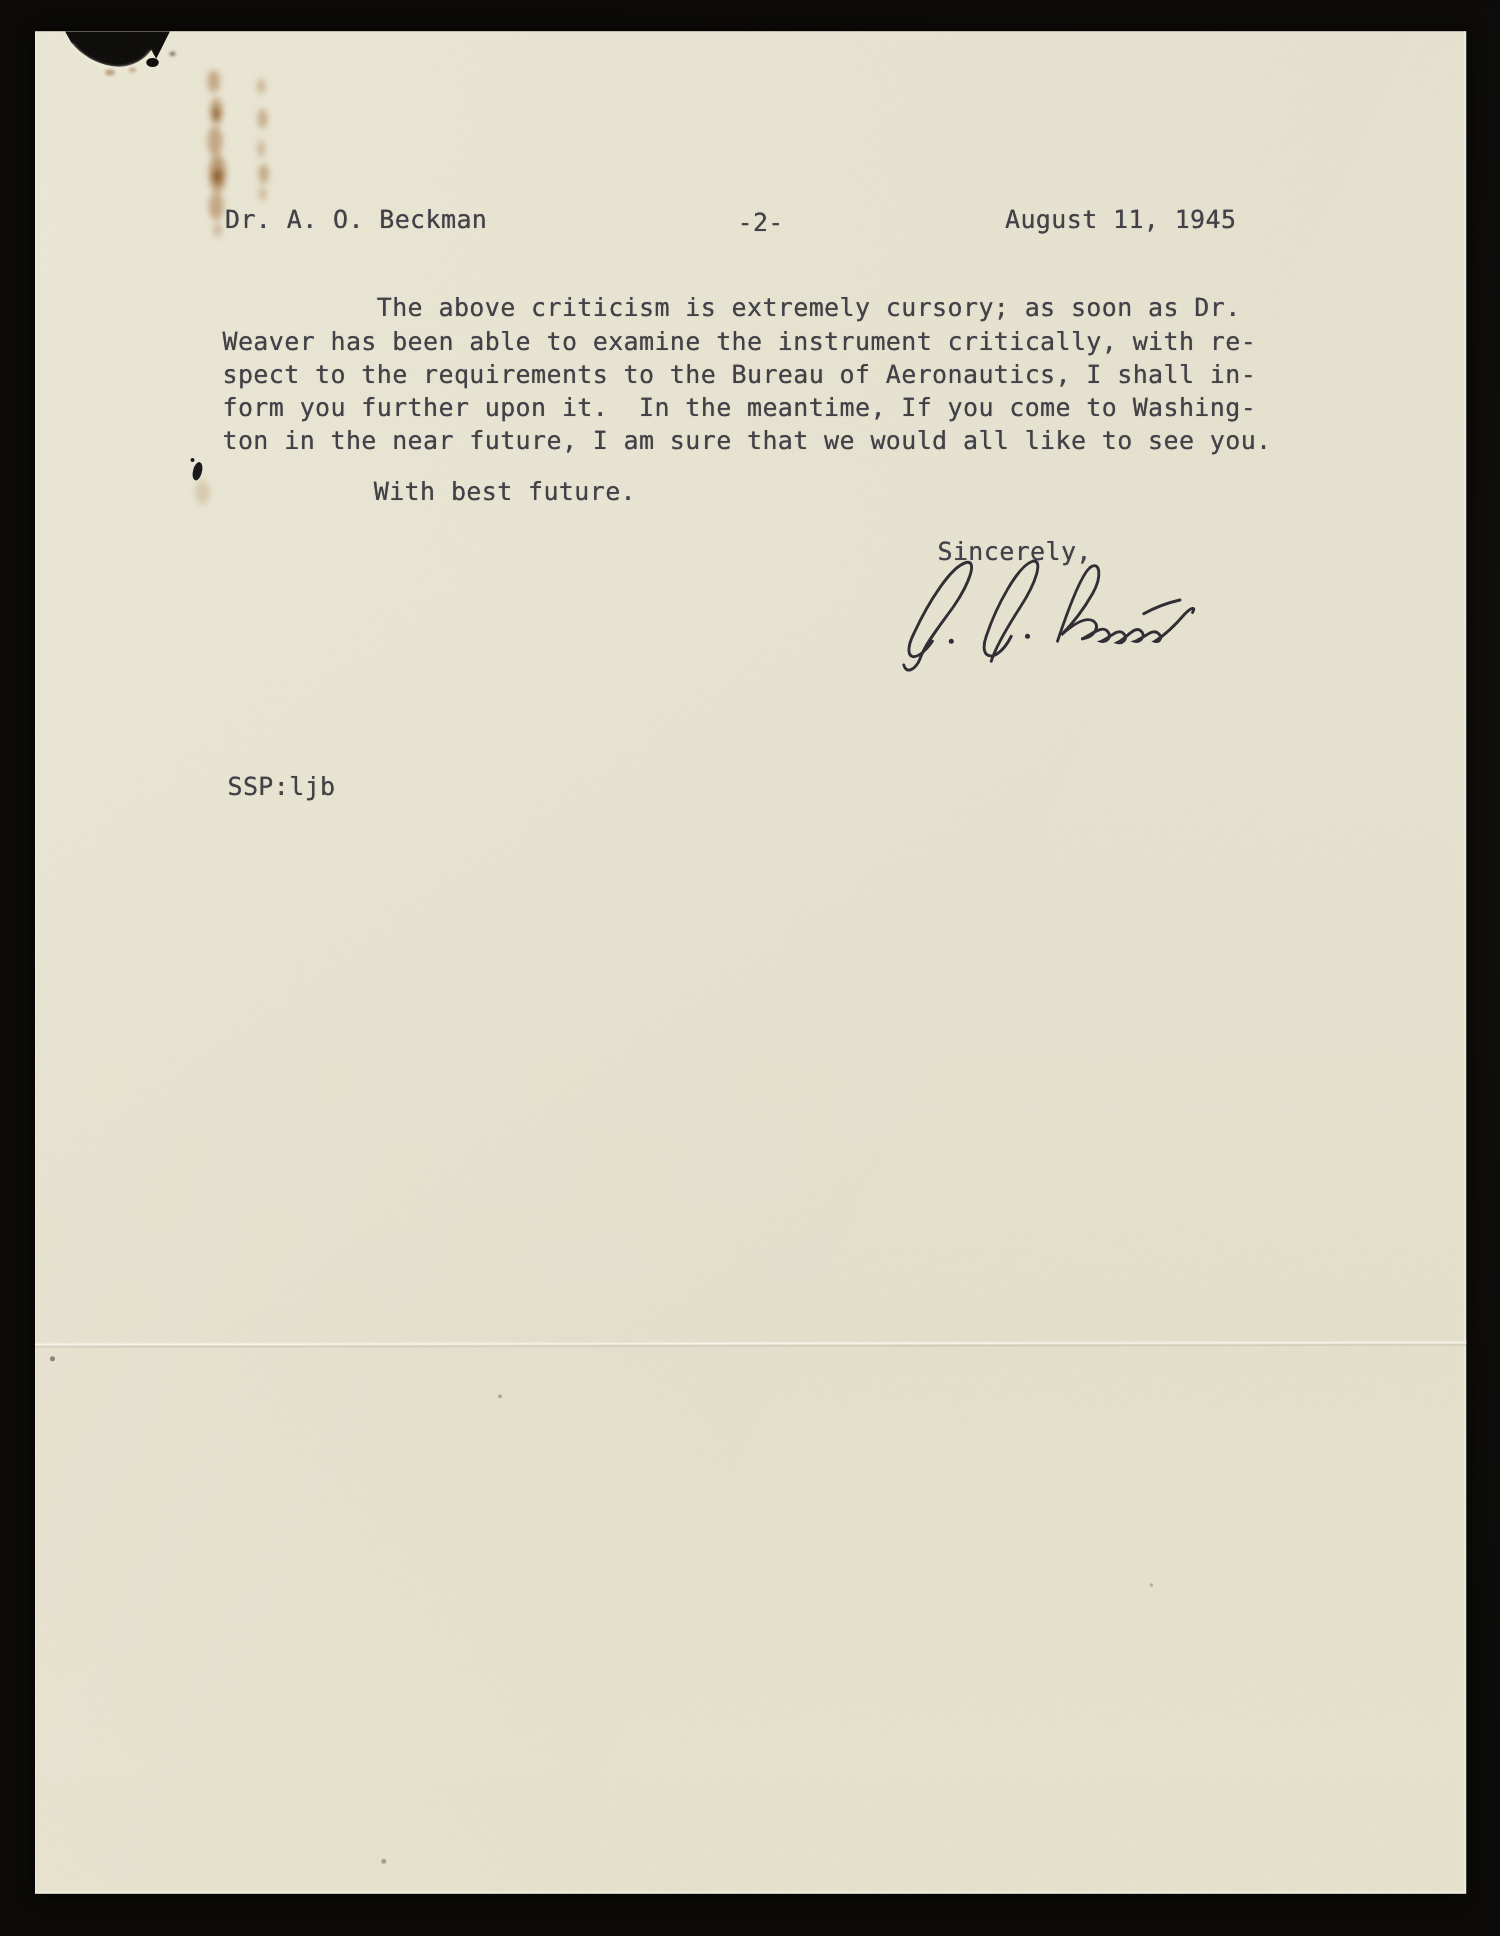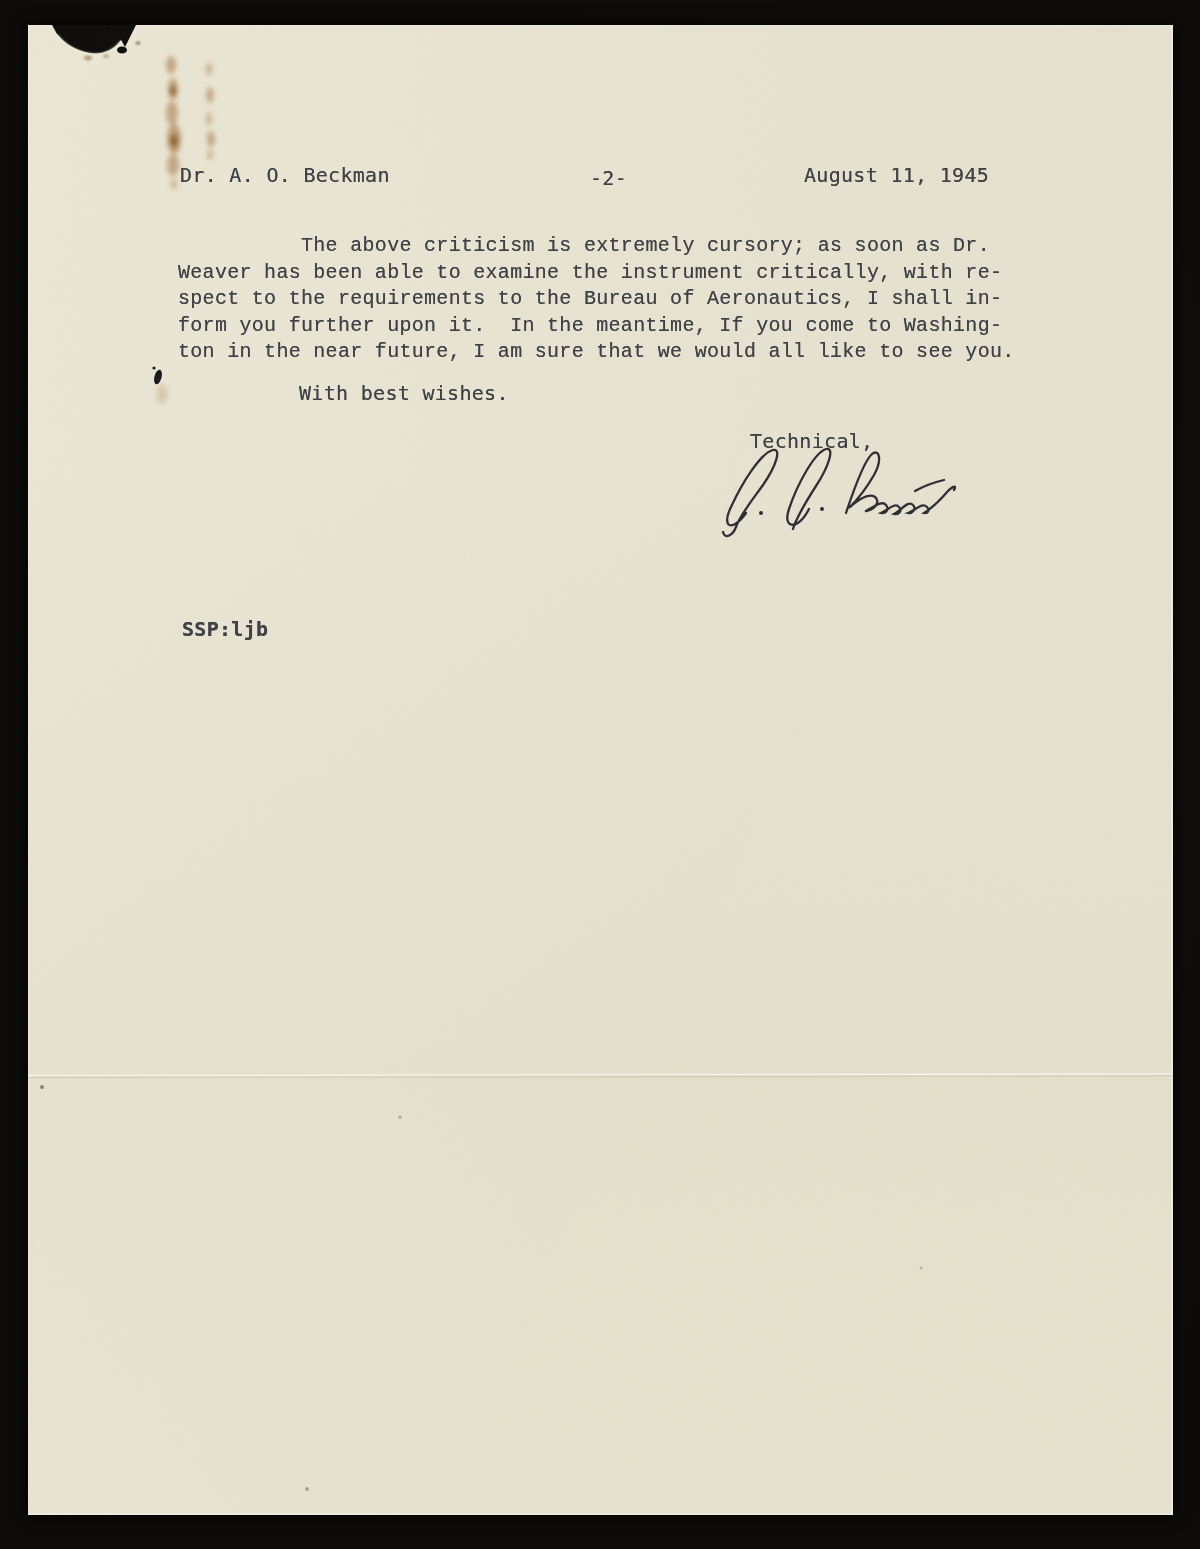--- a/index.html
+++ b/index.html
@@ -34,21 +34,21 @@
       0 0 14px rgba(0,0,0,0.8);
   }
   .txt {
     position: absolute;
     color: #3e3e45;
     font-size: 20px;
     letter-spacing: 0.3px;
     white-space: pre;
     text-shadow: 0 0 0.6px rgba(52,52,60,0.7);
   }
-  .body-par { line-height: 26.6px; font-family: Liberation Mono, monospace; }
+  .body-par { line-height: 26.6px; }
   .sig-block { line-height: 25.4px; }
   .defects, .grain, .signature-svg {
     position: absolute;
     pointer-events: none;
   }
   .defects { left: 0; top: 0; width: 1145px; height: 1490px; }
   .grain { left: 0; top: 0; width: 1145px; height: 1490px; opacity: 0.45; }
   .signature-svg { left: 688px; top: 416px; width: 252px; height: 104px; }
   .crease {
     position: absolute;
@@ -122,40 +122,40 @@
     <div class="txt" style="left:152px; top:138px;">Dr. A. O. Beckman</div>
     <div class="txt" style="left:562px; top:141px;">-2-</div>
     <div class="txt" style="left:776px; top:138px;text-align:right;">August 11, 1945</div>
 
     <div class="txt body-par" style="left:150px; top:208px;">          The above criticism is extremely cursory; as soon as Dr.
 Weaver has been able to examine the instrument critically, with re-
 spect to the requirements to the Bureau of Aeronautics, I shall in-
 form you further upon it.  In the meantime, If you come to Washing-
 ton in the near future, I am sure that we would all like to see you.</div>
 
-    <div class="txt" style="left:271px; top:356px;">With best wishes.</div>
+    <div class="txt" style="left:271px; top:356px;">With best future.</div>
 
-    <div class="txt" style="left:722px; top:404px;">Technical,</div>
+    <div class="txt" style="left:722px; top:404px;">Sincerely,</div>
 
     <svg class="signature-svg" viewBox="0 0 252 104" aria-hidden="true">
       <g fill="none" stroke="#2e2c33" stroke-width="2.3" stroke-linecap="round">
         <path d="M 30,72 C 16,92 5,86 15,66 C 27,40 45,12 57,9 C 66,7 60,25 47,44 C 37,58 24,74 20,86 C 17,94 9,99 7,91"></path>
         <path d="M 93,68 C 82,90 66,88 73,68 C 81,44 98,12 110,8 C 119,6 113,25 100,45 C 91,59 81,75 77,88"></path>
         <path d="M 130,72 C 138,48 148,20 156,13 C 164,7 166,20 158,34 C 150,48 140,60 133,67 C 143,58 153,52 159,56 C 165,61 158,69 150,70"></path>
         <path d="M 150,70 C 158,66 166,59 170,64 C 174,69 169,73 165,72 C 172,69 179,61 183,66 C 187,70 182,74 178,73 C 186,69 192,59 197,64 C 201,68 196,73 192,72 C 200,69 206,61 211,66 C 214,69 212,73 208,72 C 216,67 226,57 232,50 C 237,45 241,44 238,49"></path>
         <path d="M 199,50 C 208,45 219,41 228,39"></path>
       </g>
       <g fill="#2e2c33">
         <circle cx="45" cy="72" r="2"></circle>
         <circle cx="106" cy="68" r="2"></circle>
       </g>
     </svg>
 
 
-    <div class="txt" style="left:154px; top:592px;font-weight:bold;">SSP:ljb</div>
+    <div class="txt" style="left:154px; top:592px;">SSP:ljb</div>
 
     <svg class="grain" viewBox="0 0 1145 1490" preserveAspectRatio="none" aria-hidden="true">
       <defs>
         <filter id="grainF">
           <feTurbulence type="fractalNoise" baseFrequency="0.55" numOctaves="2" stitchTiles="stitch" result="n"></feTurbulence>
           <feColorMatrix in="n" type="matrix" values="0 0 0 0 0.55  0 0 0 0 0.52  0 0 0 0 0.44  0 0 0 0.10 0"></feColorMatrix>
         </filter>
       </defs>
       <rect width="1145" height="1490" filter="url(#grainF)"></rect>
     </svg>

